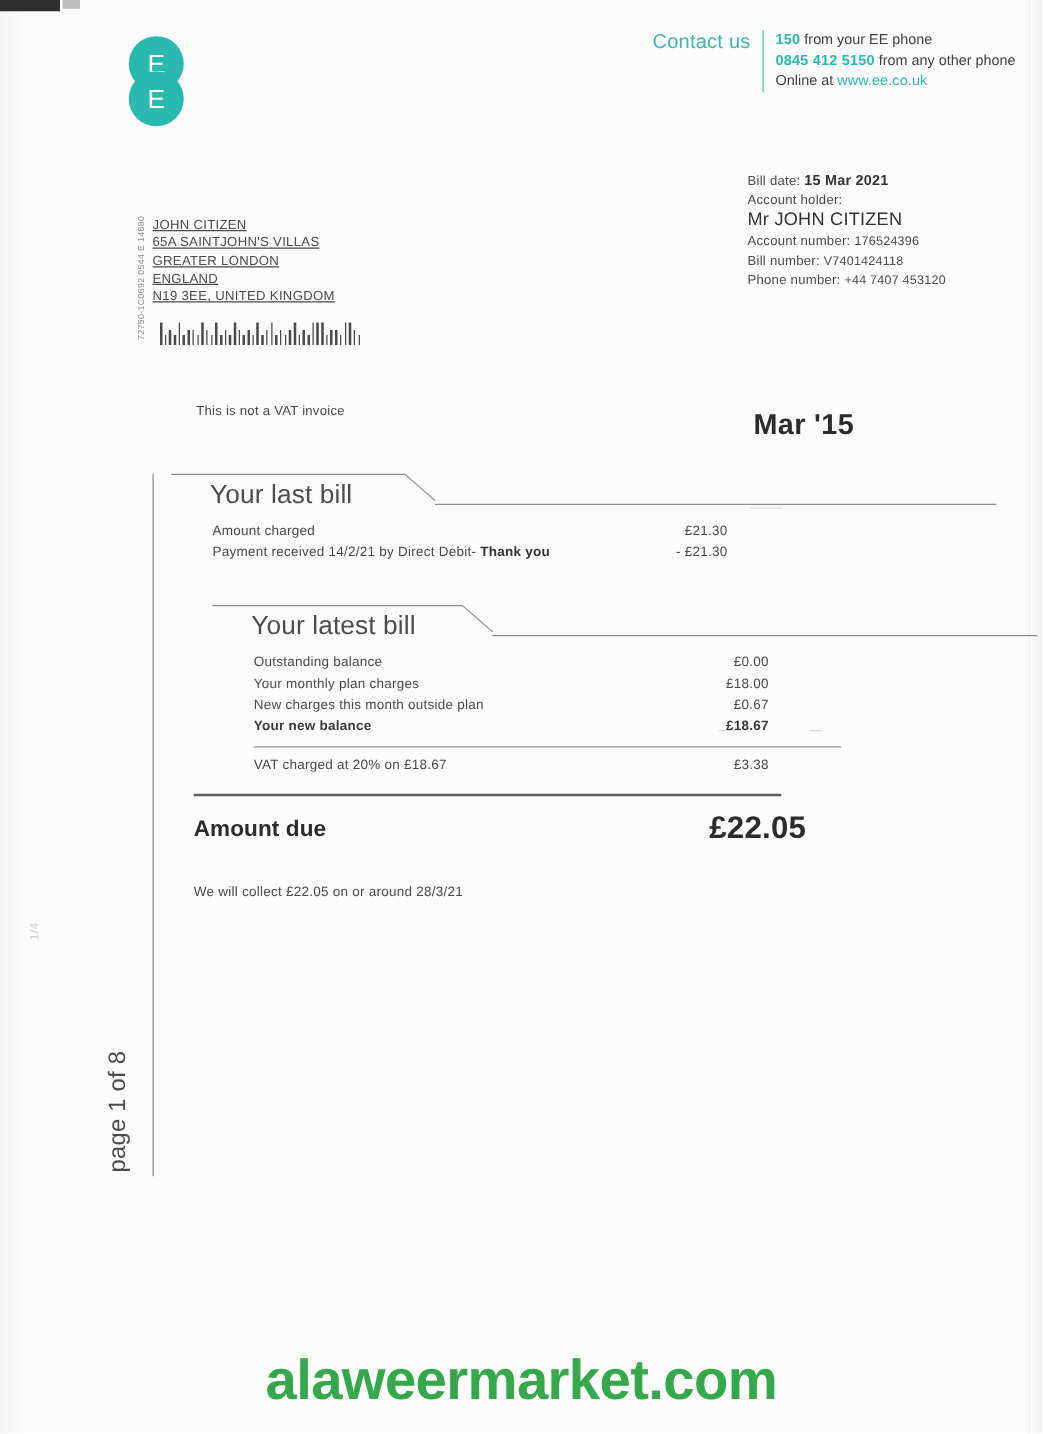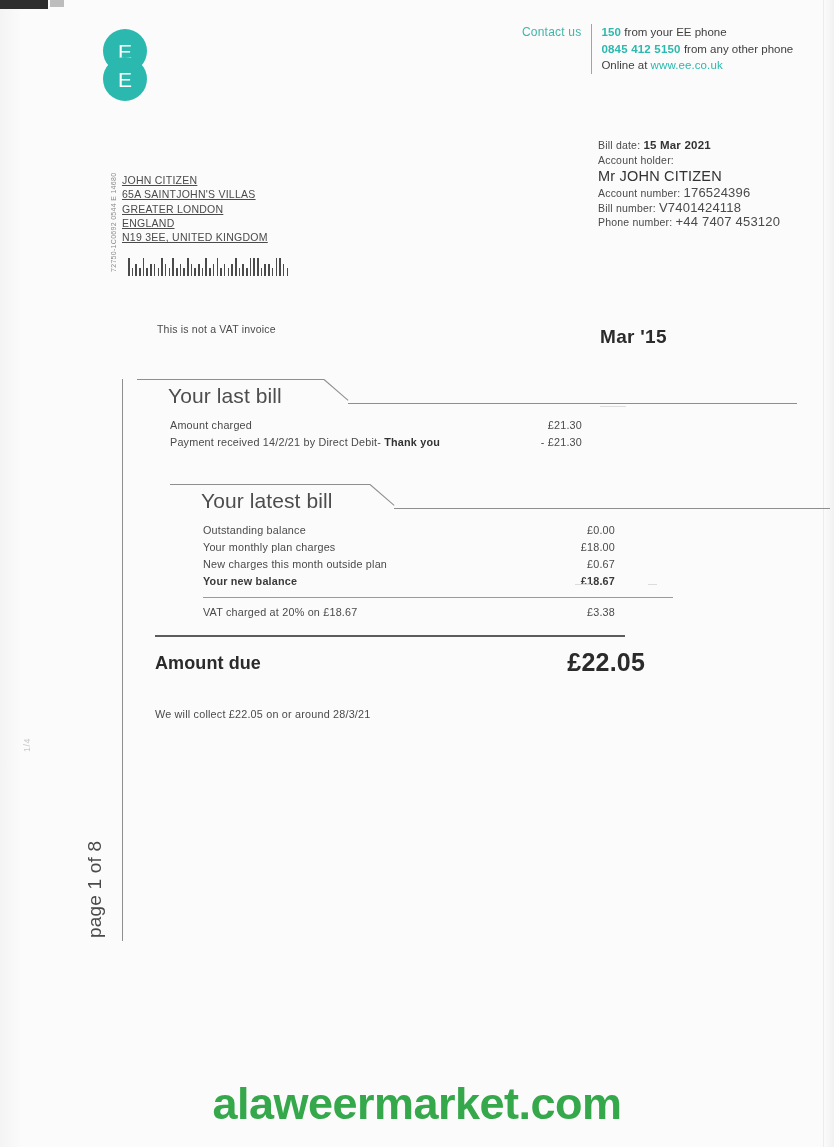--- a/index.html
+++ b/index.html
@@ -85,21 +85,21 @@
 
   
   .contact-wrap {
     position: absolute;
     left: 522px; top: 24px;
     display: flex;
     align-items: flex-start;
   }
   .contact-label {
     color: #3fb6a8;
-    font-size: 12px;
+    font-size: 16px;
     padding-top: 1px;
     padding-right: 10px;
     letter-spacing: .2px;
   }
   .contact-rule {
     width: 1px;
     align-self: stretch;
     background: #5ec2b6;
     margin-right: 9px;
   }
@@ -143,37 +143,37 @@
 
   
   .acct {
     position: absolute;
     left: 598px; top: 138px;
     color: #4a4a4a;
   }
   .acct .r { font-size: 10.5px; line-height: 14.5px; letter-spacing: .2px; }
   .acct .billdate b { font-size: 11.5px; font-weight: 700; color: #333; }
   .acct .holder { font-size: 14.5px; color: #333; line-height: 19px; letter-spacing: .2px; }
-  .acct .small { font-size: 13px; }
+  .acct .small { font-size: 10px; }
 
   
   .vatnote {
     position: absolute;
     left: 157px; top: 323px;
     font-size: 10.5px;
     color: #4a4a4a;
     letter-spacing: .2px;
     text-align: center;
   }
   .period {
     position: absolute;
     left: 600px; top: 326px;
     width: 86px;
-    text-align: left;
-    font-size: 19px;
+    text-align: center;
+    font-size: 23px;
     font-weight: 700;
     color: #2b2b2b;
     letter-spacing: .3px;
   }
 
   
   .vrule {
     position: absolute;
     left: 122px; top: 379px;
     width: 1px; height: 562px;

